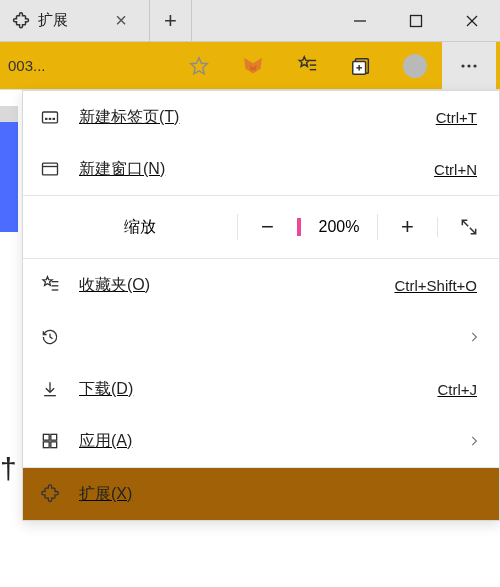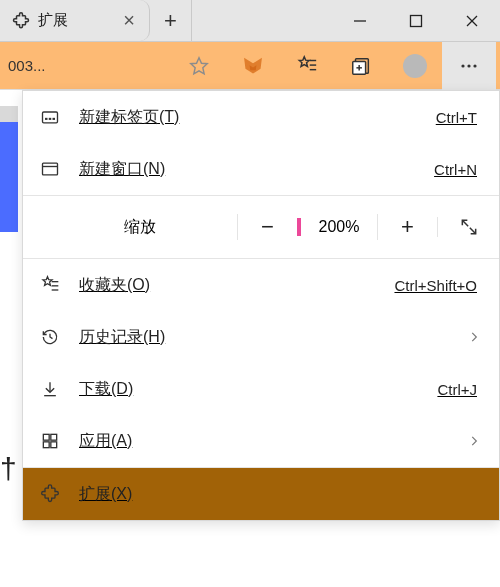--- a/index.html
+++ b/index.html
@@ -17,25 +17,24 @@
     height: 42px;
     background: #e6e6e6;
     display: flex;
     align-items: stretch;
     border-bottom: 1px solid #ccc;
   }
   .tab-area { display: flex; align-items: stretch; flex: 1; }
   .tab {
     display: flex;
     align-items: center;
-    padding: 0 8px 0 12px;
+    padding: 0 16px 0 12px;
     gap: 8px;
     border-right: 1px solid #c9c9c9;
     min-width: 150px;
-    border-radius: 10px;
   }
   .tab .ext-icon { width: 18px; height: 18px; display: inline-flex; align-items:center; justify-content:center;}
   .tab-title { flex: 1; font-size: 15px; color: #222; }
   .tab-close { width: 24px; height:24px; display:flex;align-items:center;justify-content:center; color:#555; font-size:20px; }
   .new-tab {
     width: 42px;
     display: flex;
     align-items: center;
     justify-content: center;
     font-size: 22px;
@@ -47,21 +46,21 @@
   .win-btn {
     width: 56px;
     display:flex;
     align-items:center;
     justify-content:center;
     color:#222;
   }
   
   .toolbar {
     height: 48px;
-    background: #fdba74;
+    background: #eab308;
     border-bottom: 1px solid #ddd;
     display:flex;
     align-items:center;
     padding: 0 4px;
   }
   .addr {
     width: 60px;
     color:#333;
     font-size:15px;
     padding-left:4px;
@@ -326,21 +325,20 @@
     </div>
 
     <div class="menu-item">
       <span class="menu-icon">
         <svg viewBox="0 0 24 24" width="20" height="20" fill="none" stroke="#333" stroke-width="1.6">
           <path d="M4 12a8 8 0 1 0 2.3-5.6L4 9"></path>
           <polyline points="4,5 4,9 8,9"></polyline>
           <polyline points="12,8 12,12 15,14"></polyline>
         </svg>
       </span>
-      <span class="menu-label">历史记录(H)</span>
       <span class="menu-chevron">
         <svg viewBox="0 0 24 24" width="14" height="14" fill="none" stroke="#777" stroke-width="2">
             <polyline points="9,5 16,12 9,19"></polyline>
           </svg>
       </span>
     </div>
 
     <div class="menu-item">
       <span class="menu-icon">
         <svg viewBox="0 0 24 24" width="20" height="20" fill="none" stroke="#333" stroke-width="1.6">

